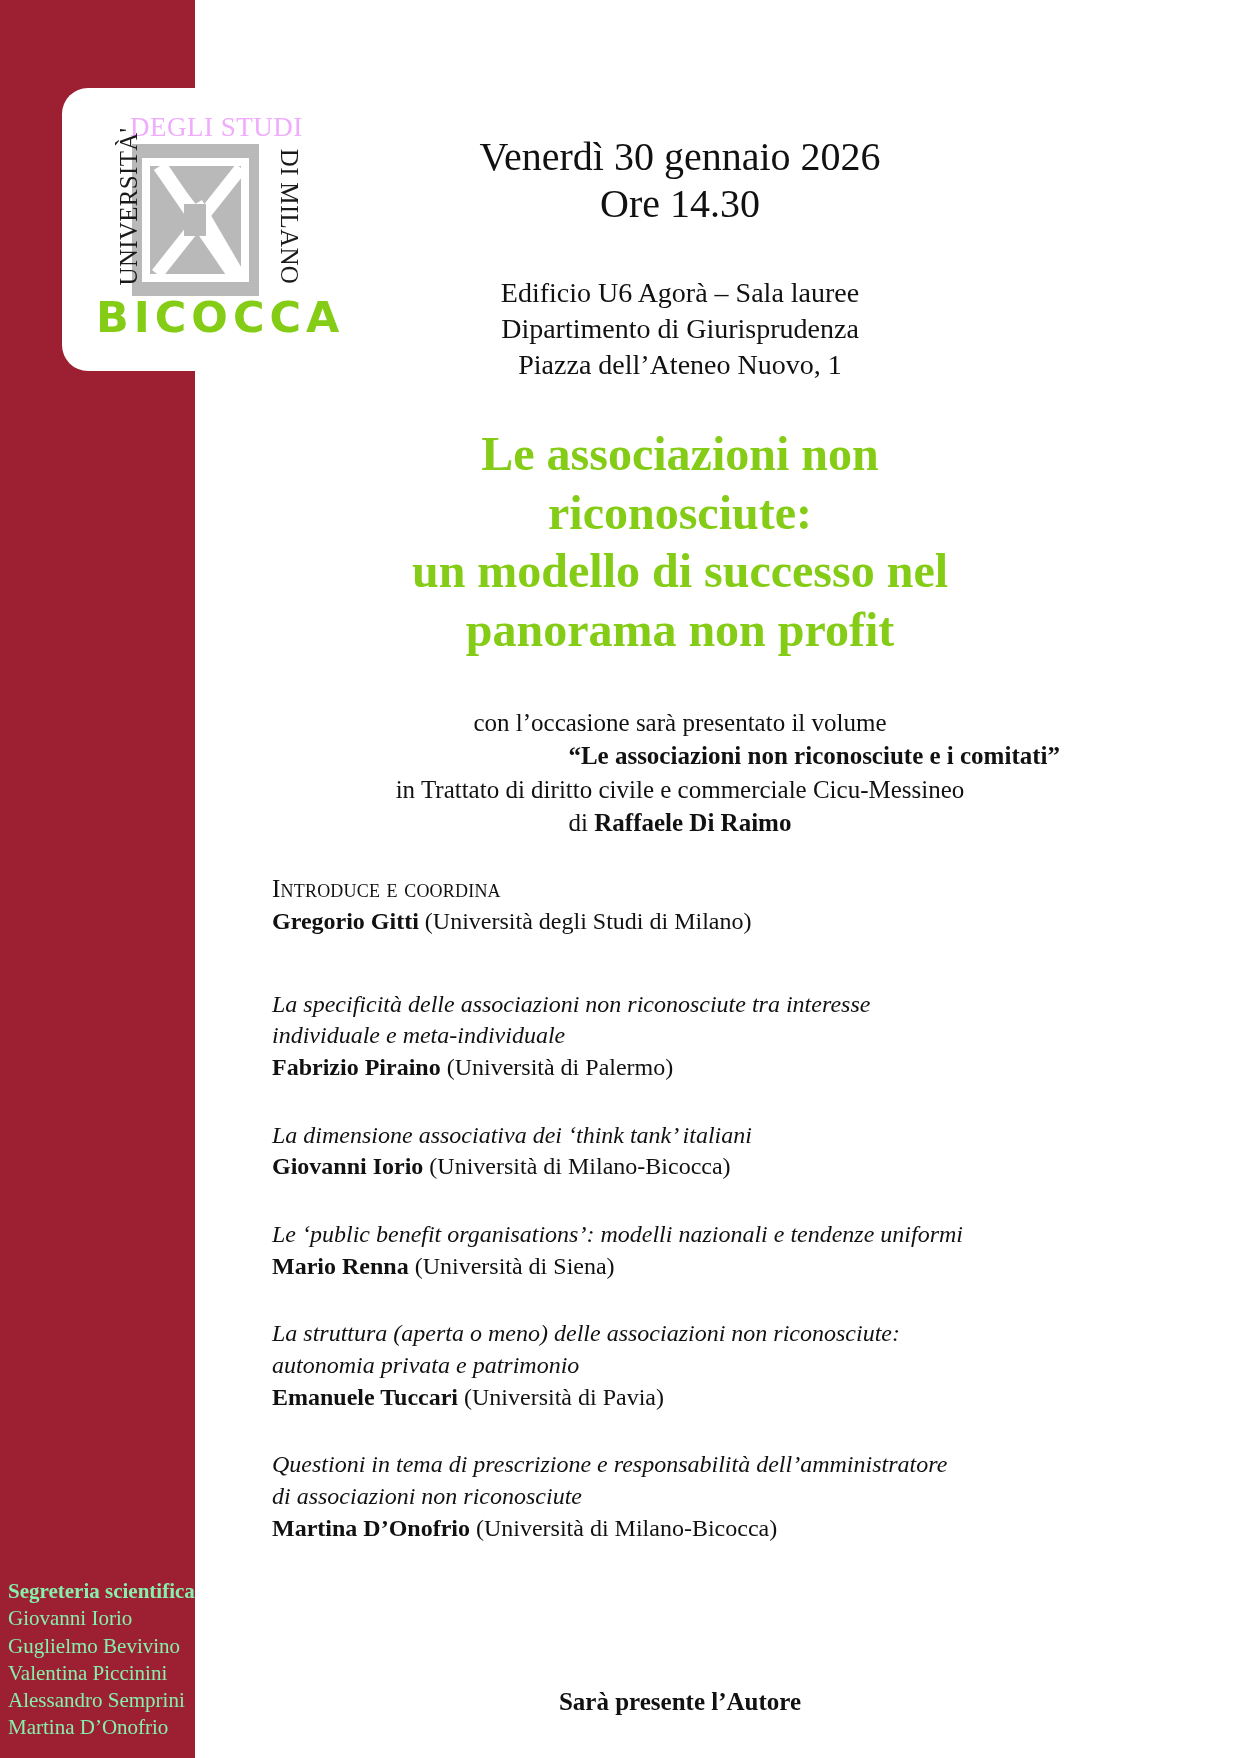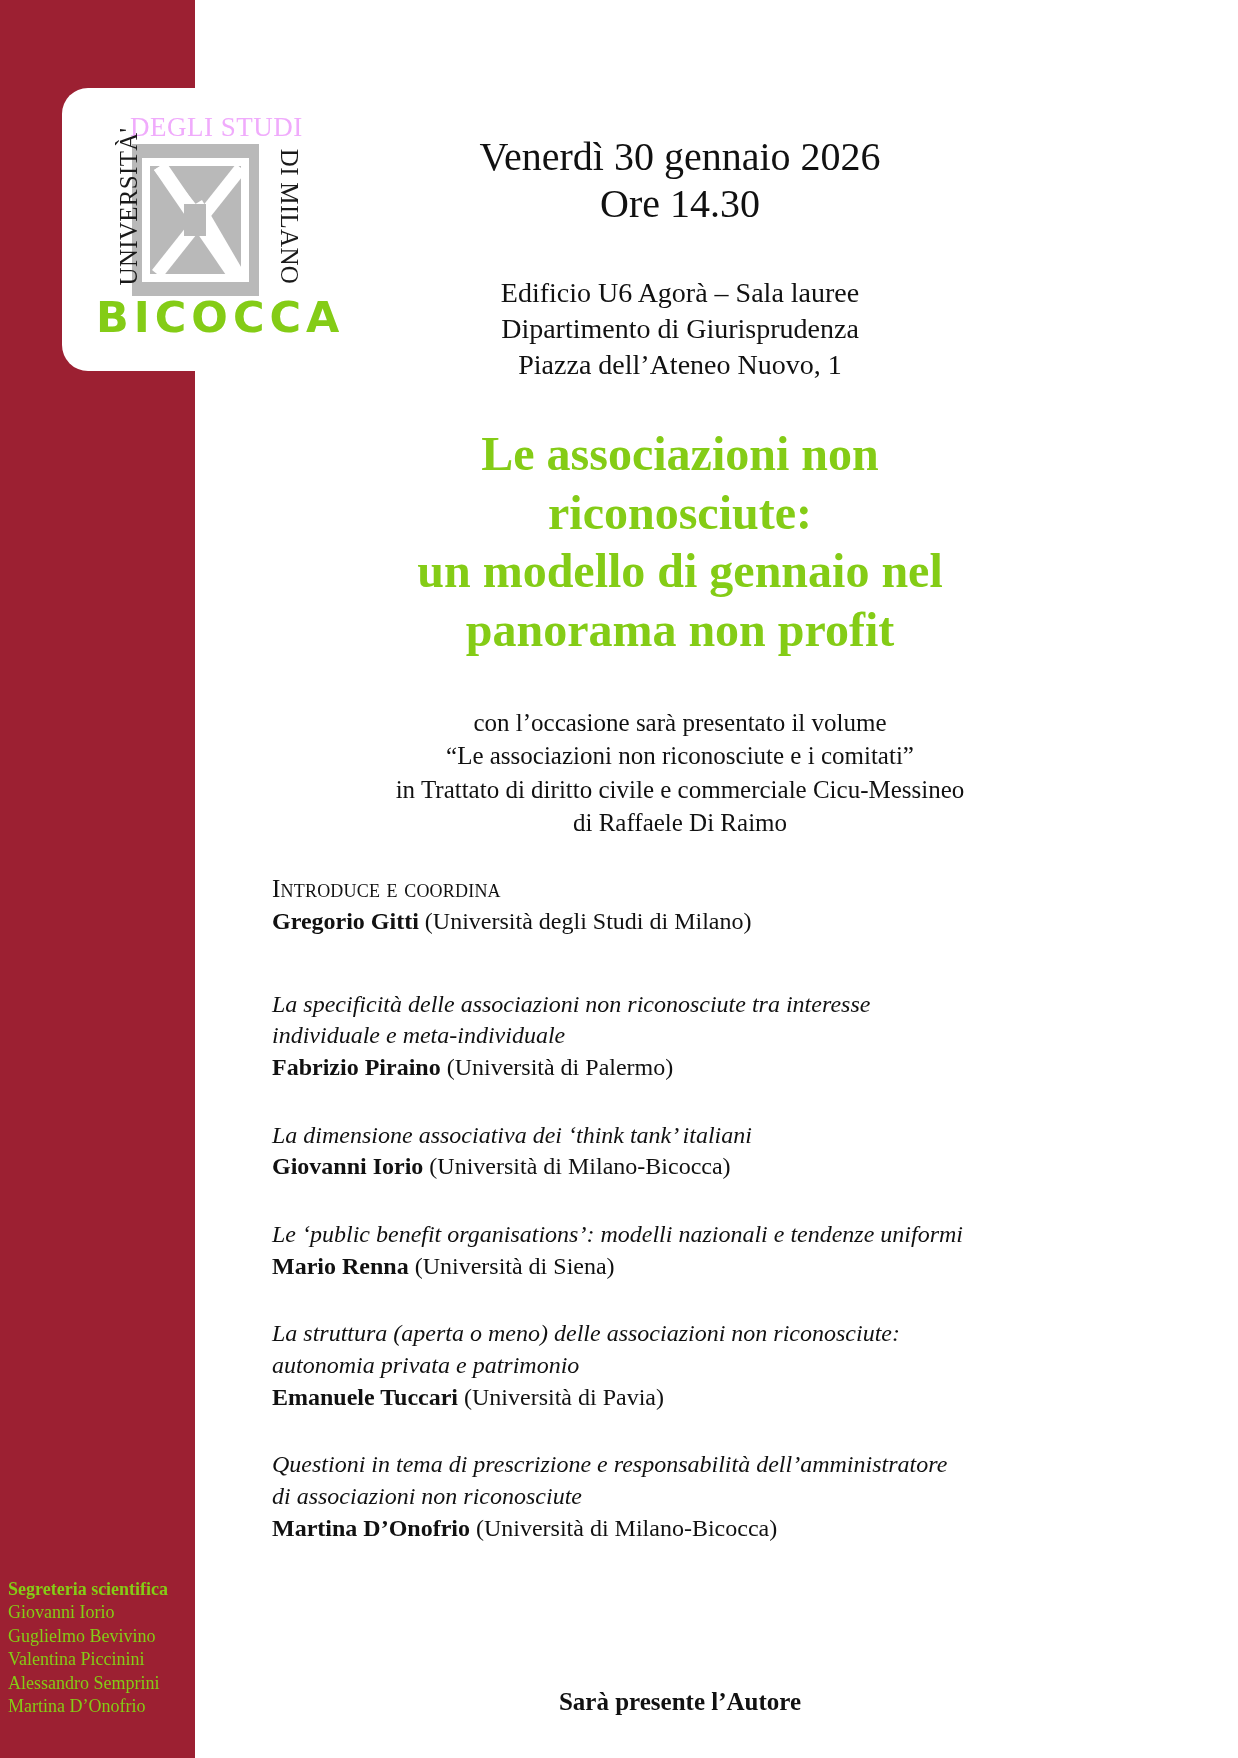--- a/index.html
+++ b/index.html
@@ -156,21 +156,21 @@
   
   .volume {
     position: absolute;
     left: 300px;
     top: 706px;
     width: 760px;
     text-align: center;
     font-size: 25px;
     line-height: 1.33;
   }
-  .volume .b { font-weight: normal; }
+  .volume .b { font-weight: bold; text-align: right; }
 
   
   .program {
     position: absolute;
     left: 272px;
     top: 873px;
     width: 760px;
     text-align: left;
     font-size: 24px;
     line-height: 1.30;
@@ -188,22 +188,22 @@
   }
   .talk-speaker { line-height: 1.32; }
   .talk-speaker .nm { font-weight: bold; }
 
   
   .secretariat {
     position: absolute;
     left: 8px;
     top: 1578px;
     width: 190px;
-    color: #84cc16;
-    font-size: 18px;
+    color: #86efac;
+    font-size: 21px;
     line-height: 1.30;
     text-align: left;
   }
   .secretariat .hd { font-weight: bold; }
 
   
   .footer-note {
     position: absolute;
     left: 300px;
     top: 1688px;
@@ -254,21 +254,21 @@
 
   <div class="venue-block">
     <div>Edificio U6 Agorà – Sala lauree</div>
     <div>Dipartimento di Giurisprudenza</div>
     <div>Piazza dell’Ateneo Nuovo, 1</div>
   </div>
 
   <div class="title">
     <div>Le associazioni non</div>
     <div>riconosciute:</div>
-    <div>un modello di gennaio nel</div>
+    <div>un modello di successo nel</div>
     <div>panorama non profit</div>
   </div>
 
   <div class="volume">
     <div>con l’occasione sarà presentato il volume</div>
     <div class="b">“Le associazioni non riconosciute e i comitati”</div>
     <div>in Trattato di diritto civile e commerciale Cicu-Messineo</div>
     <div><span>di </span><span class="b">Raffaele Di Raimo</span></div>
   </div>
 

